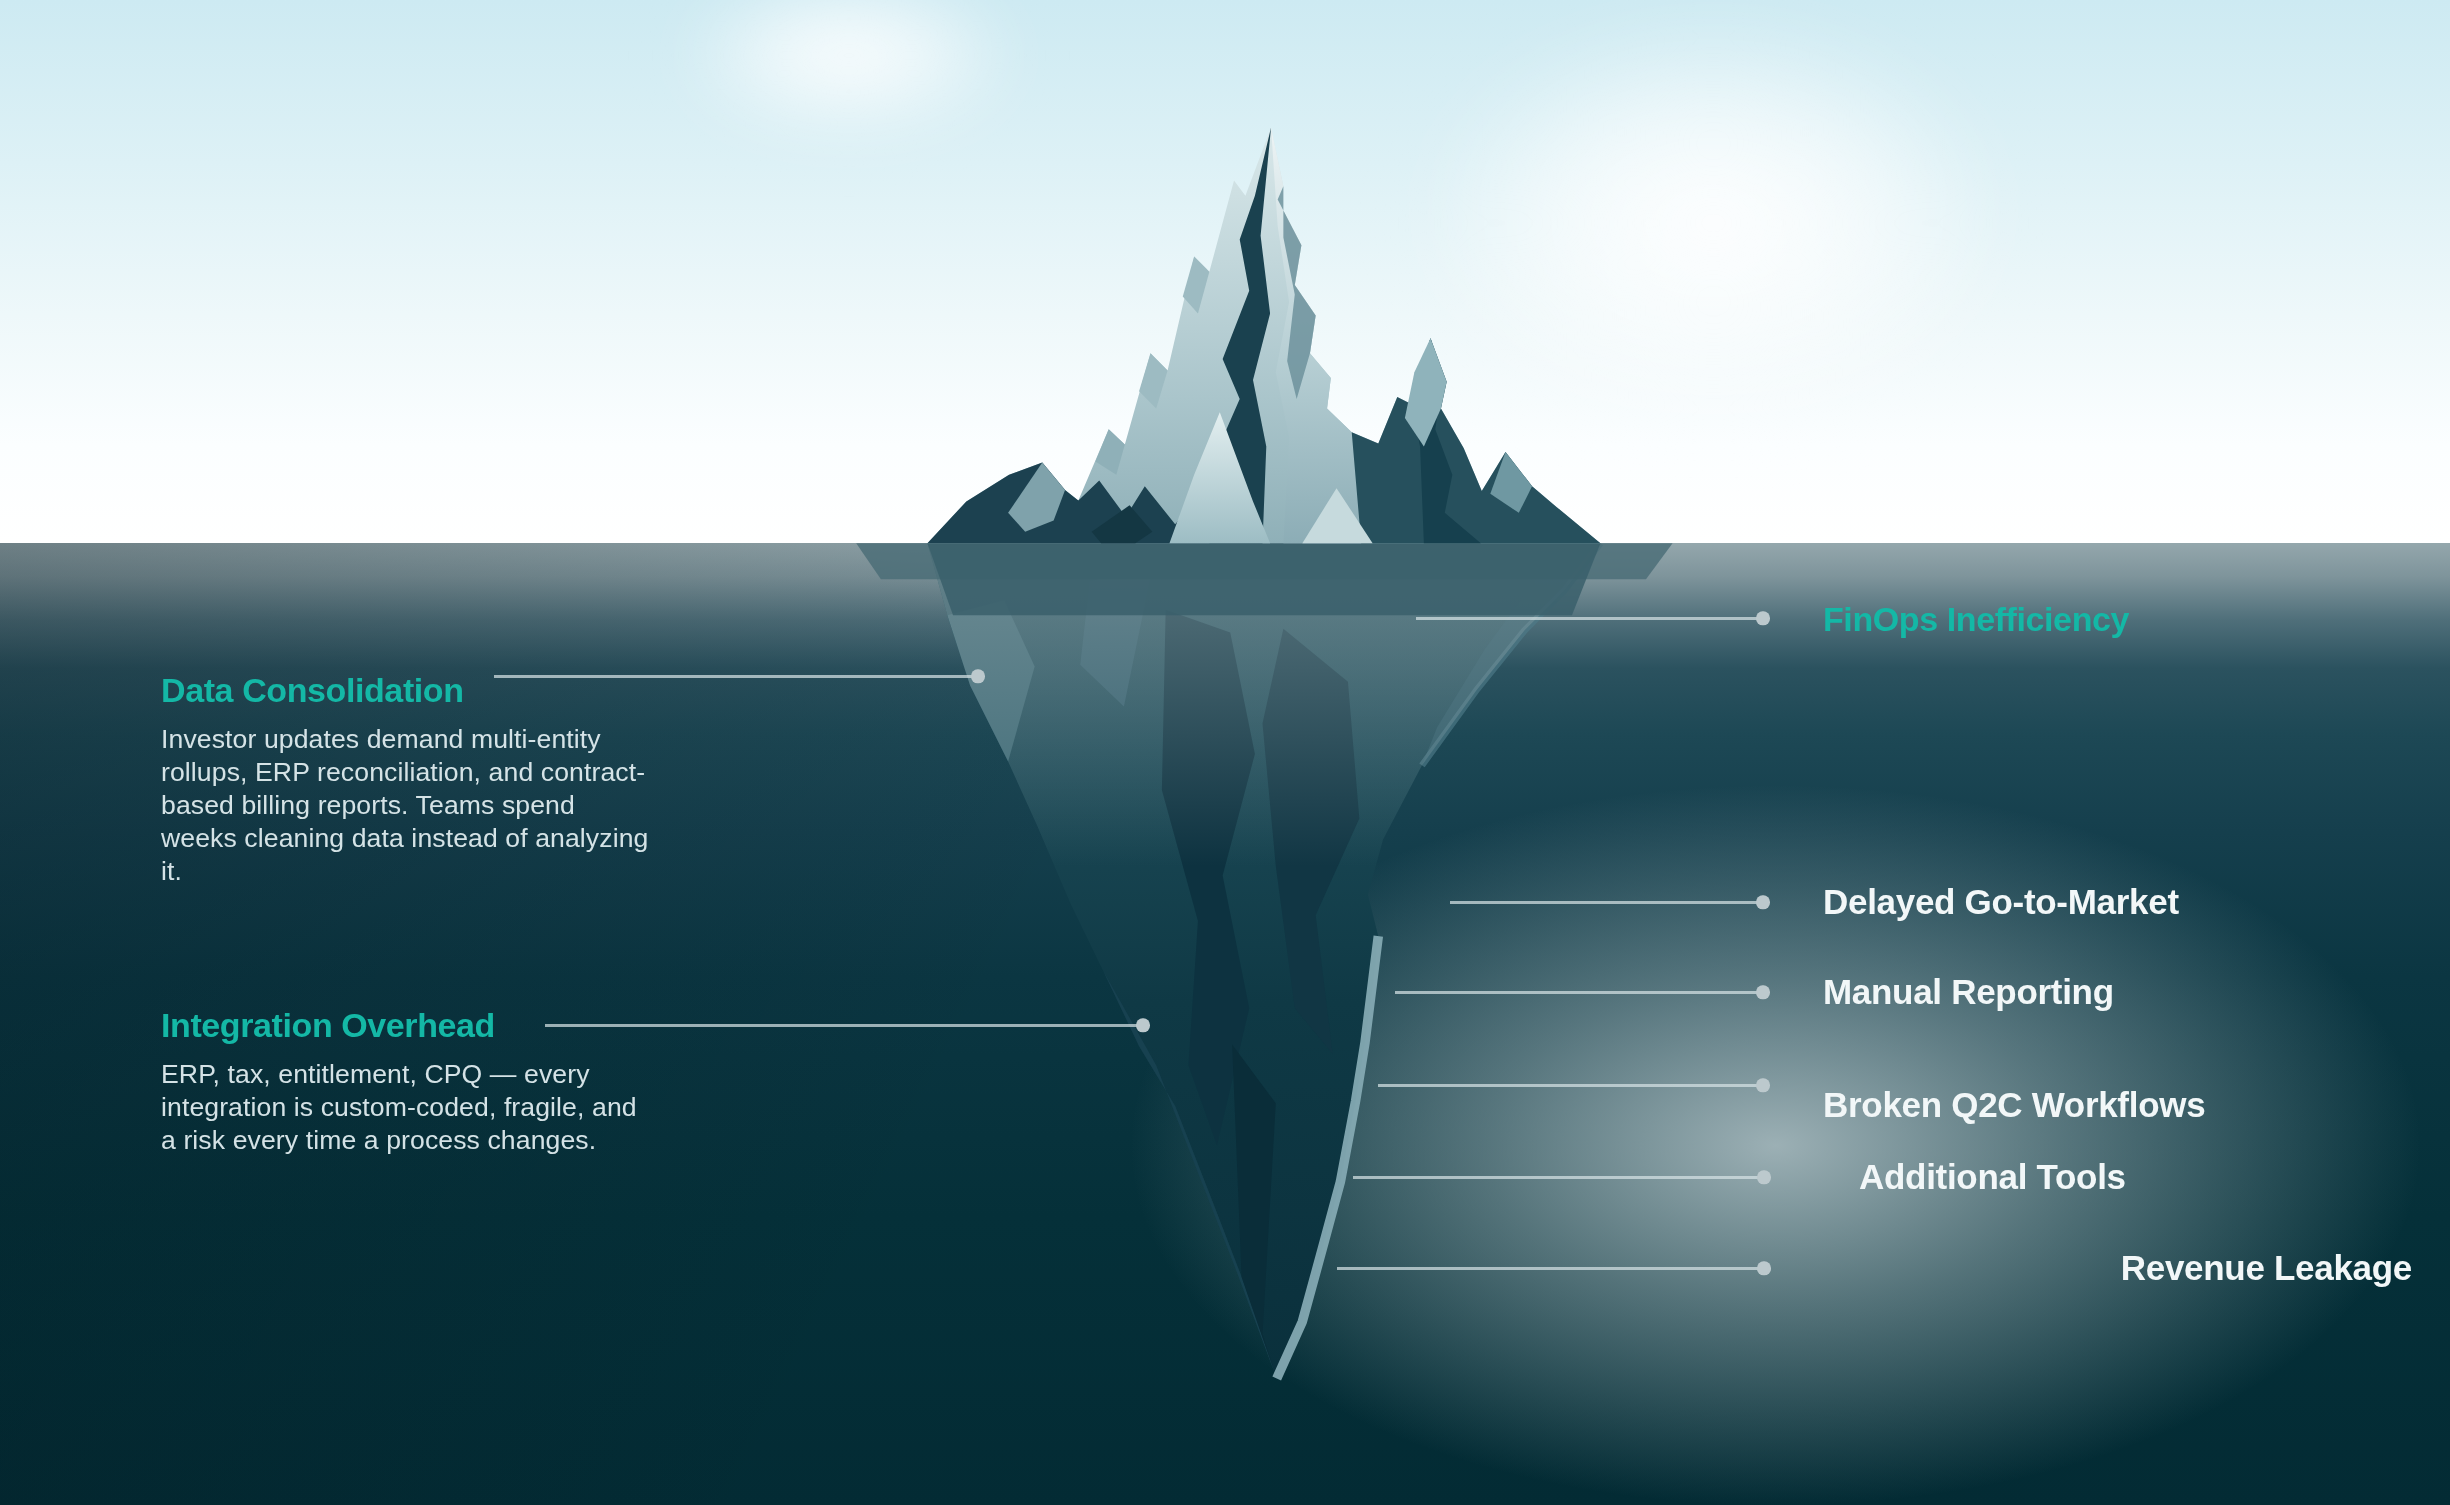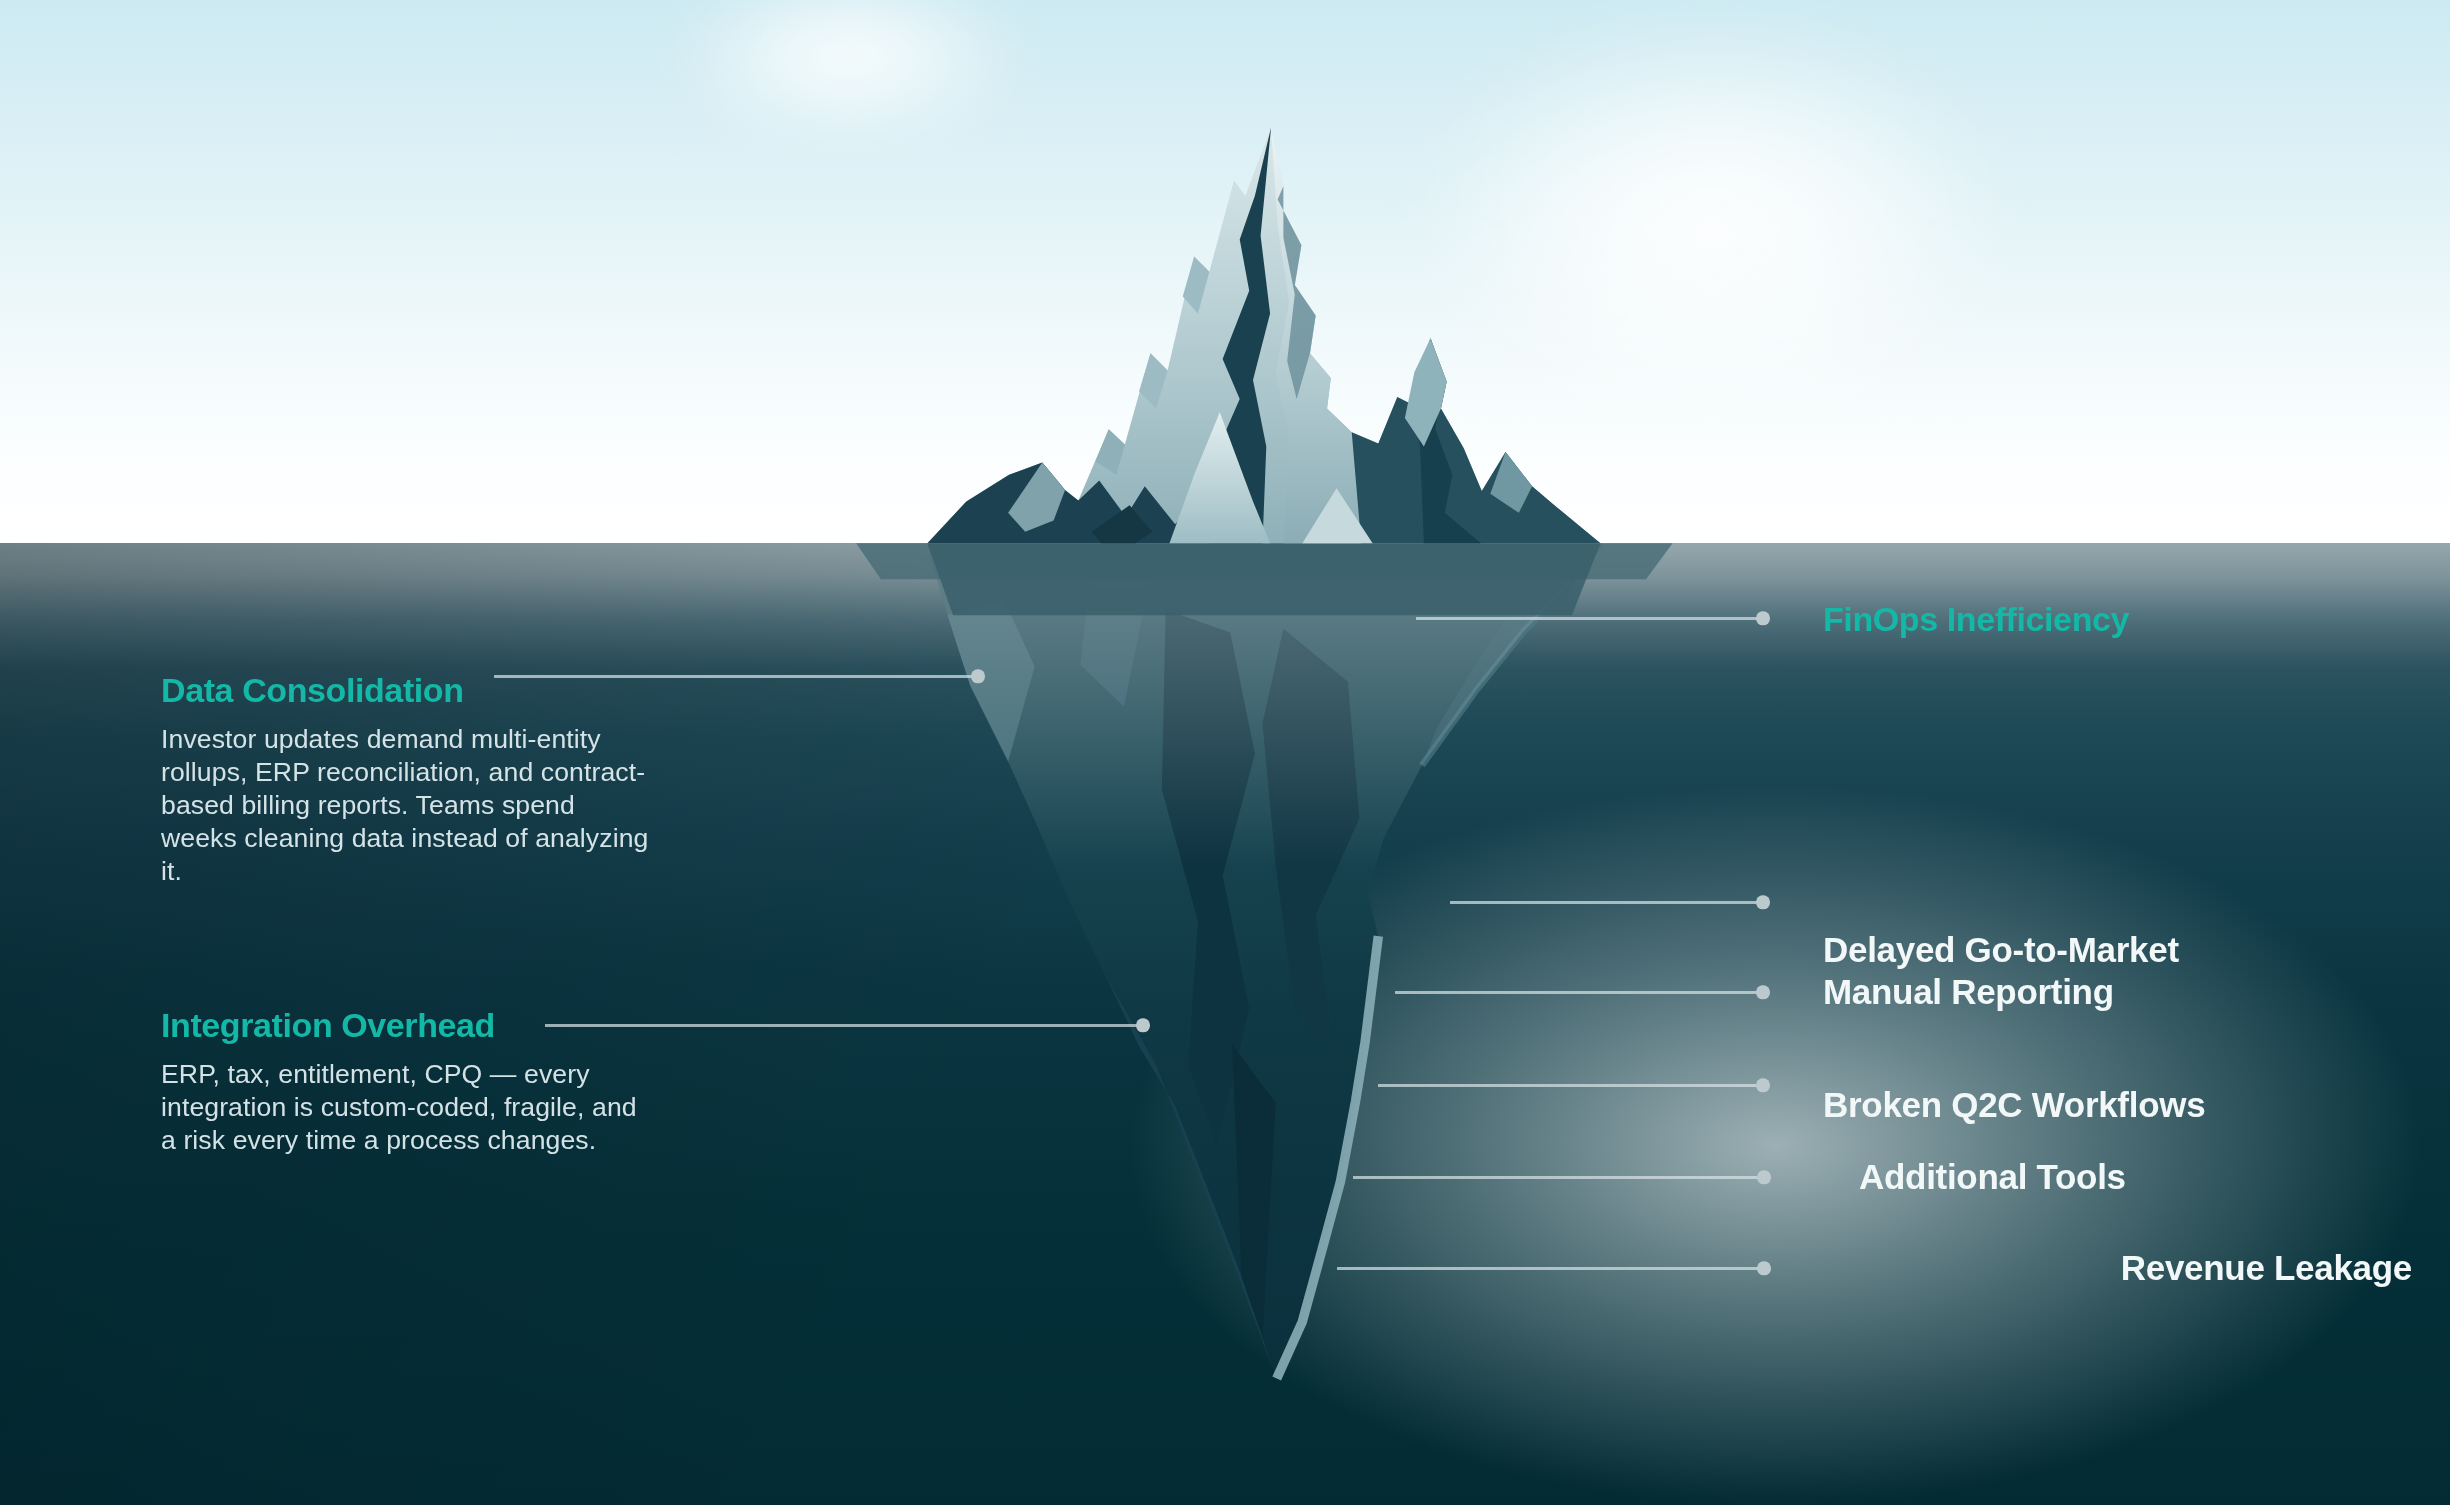--- a/index.html
+++ b/index.html
@@ -171,20 +171,20 @@
   </div>
   <div class="callout" style="left:161px;top:1004px;width:494px;">
     <div class="title">Integration Overhead</div>
     <div class="body">ERP, tax, entitlement, CPQ — every integration is custom-coded, fragile, and a risk every time a process changes.</div>
   </div>
 
   <div class="callout" style="left:1823px;top:598px;width:532px;">
     <div class="title">FinOps Inefficiency</div>
   </div>
 
-  <div class="impact-label" style="top:879px;margin-top:48px;">Delayed Go-to-Market</div>
+  <div class="impact-label" style="top:879px;">Delayed Go-to-Market</div>
   <div class="impact-label" style="top:969px;">Manual Reporting</div>
   <div class="impact-label" style="top:1082px;">Broken Q2C Workflows</div>
   <div class="impact-label" style="top:1154px;margin-left:36px;">Additional Tools</div>
   <div class="impact-label" style="top:1245px;text-align:right;">Revenue Leakage</div>
 
 </div>
 
 
 </body></html>

